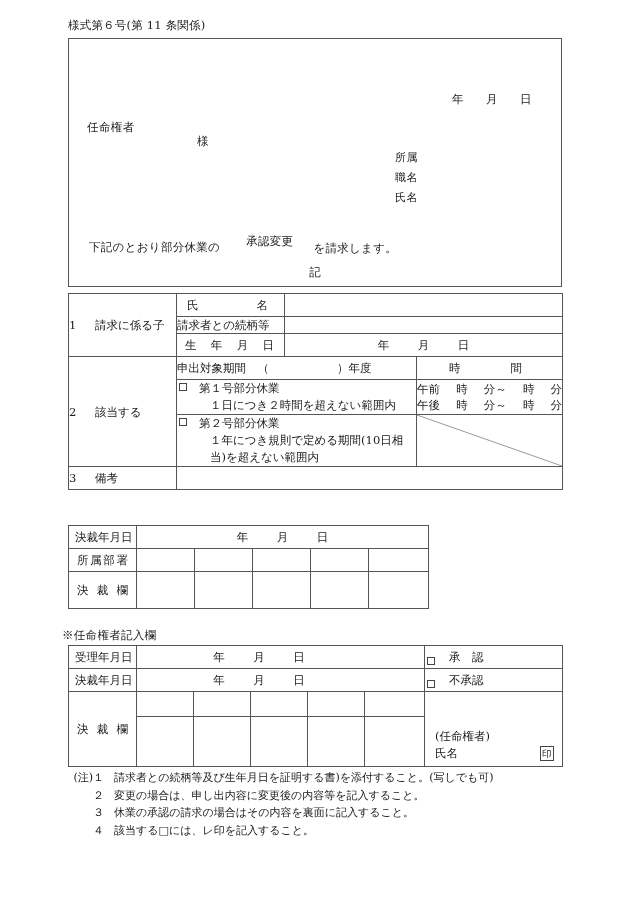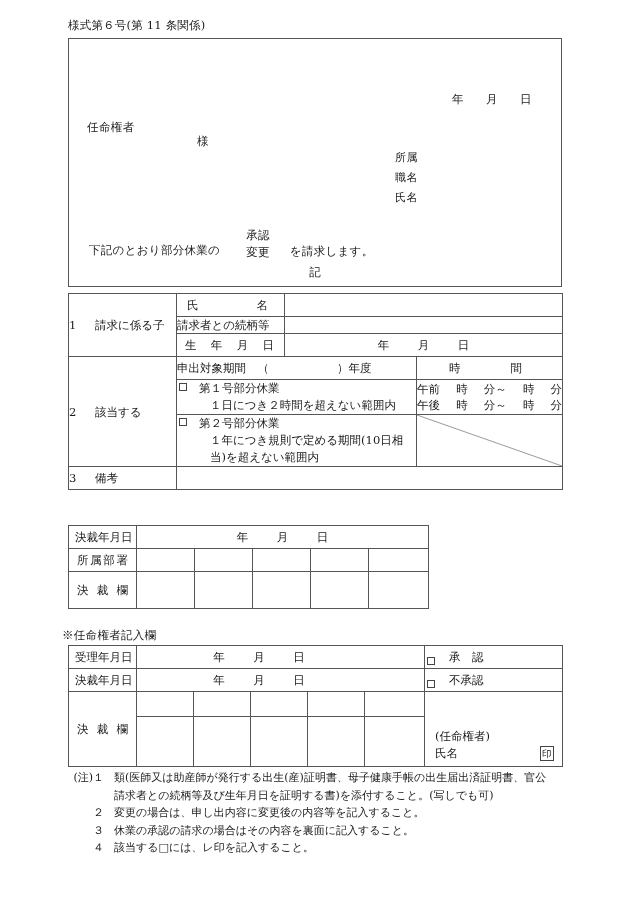--- a/index.html
+++ b/index.html
@@ -85,21 +85,20 @@
     left: 20px;
     top: 188px;
     font-size: 11.5px;
     letter-spacing: 0.3px;
     display: flex;
     align-items: center;
     white-space: nowrap;
   }
   .lb-request .stack {
     display: inline-flex;
-    flex-direction: column;
     margin: 0 20px 0 26px;
     line-height: 17px;
     text-align: center;
   }
   .lb-request .pre { margin-top: 12px; }
   .lb-request .post { margin-top: 14px; }
   .lb-ki {
     position: absolute;
     left: 0; right: 0;
     bottom: 6px;
@@ -562,21 +561,20 @@
         <td></td>
         <td></td>
       </tr>
     </tbody>
   </table>
 
   <div class="notes">
     <div class="note">
       <span class="marker wide">(注)１</span>
       <span class="body">
-        <div>類(医師又は助産師が発行する出生(産)証明書、母子健康手帳の出生届出済証明書、官公</div>
         <div>請求者との続柄等及び生年月日を証明する書)を添付すること。(写しでも可)</div>
       </span>
     </div>
     <div class="note">
       <span class="marker narrow">２</span>
       <span class="body">
         <div>変更の場合は、申し出内容に変更後の内容等を記入すること。</div>
       </span>
     </div>
     <div class="note">

